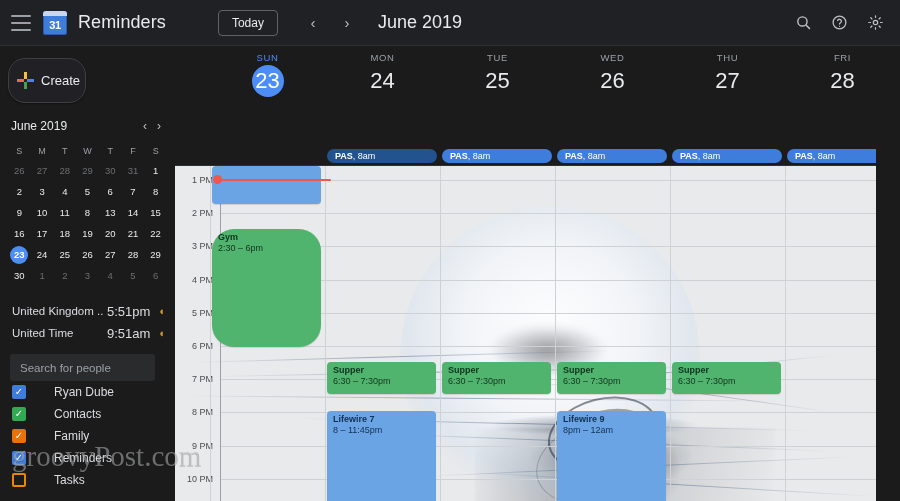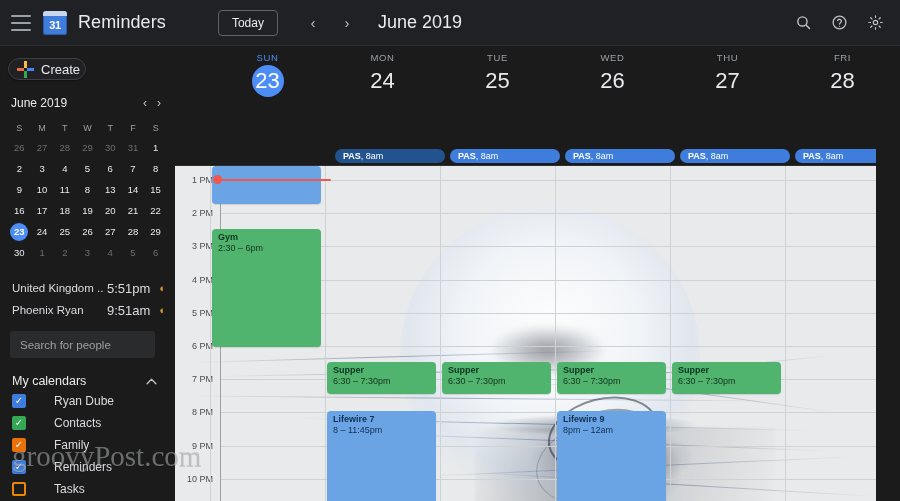--- a/index.html
+++ b/index.html
@@ -67,21 +67,21 @@
     width: 26px; height: 26px; display: flex; align-items: center; justify-content: center;
     cursor: pointer; color: #bdc1c6;
   }
 
   
   #sidebar {
     position: absolute; left: 0; top: 46px; width: 175px; height: 455px;
     background: #1b1b1b; overflow: hidden;
   }
   #create-btn {
-    margin: 12px 0 0 8px; width: 78px; height: 22px;
+    margin: 12px 0 0 8px; width: 78px; height: 45px;
     border: 1px solid #3c4043; border-radius: 17px;
     background: #212125;
     display: flex; align-items: center; cursor: pointer;
     box-shadow: 0 1px 2px rgba(0,0,0,.4);
   }
   .plus-icon { position: relative; width: 17px; height: 17px; margin-left: 8px; flex: none; }
   .plus-icon i { position: absolute; display: block; }
   .plus-icon .pl-l { left: 0;  top: 7px;  width: 7px; height: 3px; background: #ea6c44; }
   .plus-icon .pl-r { right: 0; top: 7px;  width: 7px; height: 3px; background: #4285f4; }
   .plus-icon .pl-t { left: 7px; top: 0;   width: 3px; height: 7px; background: #f9bd3d; }
@@ -163,21 +163,21 @@
     width: 32px; height: 32px; display: flex; align-items: center; justify-content: center;
   }
   .dh-num.today { background: #4c8df6; color: #fff; border-radius: 50%; font-weight: 400; }
 
   
   #allday { position: absolute; left: 0; top: 103px; width: 725px; height: 16px; }
   .ad-chip {
     position: absolute; top: 0; height: 14px; border-radius: 7px;
     background: #3f7ddc; color: #ffffff;
     font-size: 9px; line-height: 14px; padding-left: 8px;
-    overflow: hidden; white-space: nowrap; cursor: pointer; margin-left: 8px;
+    overflow: hidden; white-space: nowrap; cursor: pointer;
   }
   .ad-chip.dim { background: #22538f; }
   .ad-chip b { font-weight: bold; }
   #allday-divider { position:absolute; left:0; top:119px; width:725px; height:1px; background:#2e2f31; }
 
   
   #grid {
     position: absolute; left: 0; top: 120px; width: 725px; height: 335px;
     background: #e9eaeb; overflow: hidden;
   }
@@ -457,36 +457,28 @@
         </div>
     </div>
 
     <div id="tzlist">
         <div class="tz-row">
           <div class="tz-name">United Kingdom ...</div>
           <div class="tz-time">5:51pm</div>
           <div class="tz-glyph">◖</div>
         </div>
         <div class="tz-row">
-          <div class="tz-name">Phoenix Ryan</div>
+          <div class="tz-name">United Time</div>
           <div class="tz-time">9:51am</div>
           <div class="tz-glyph">◖</div>
         </div>
       </div>
 
     <input id="people-search" type="text" placeholder="Search for people" style="">
 
-    <div id="mycal-head">
-      <div id="mycal-title">My calendars</div>
-      <div id="mycal-chevron">
-        <svg width="11" height="7" viewBox="0 0 12 8" fill="none" stroke="#bdc1c6" stroke-width="1.6">
-          <path d="M1 6.5 6 1.5l5 5" stroke-linecap="round" stroke-linejoin="round"></path>
-        </svg>
-      </div>
-    </div>
     <div id="cal-list">
         <div class="cal-row">
           <div class="cal-box" style="background: rgb(63, 125, 220);">✓</div>
           <div class="cal-name">Ryan Dube</div>
         </div>
         <div class="cal-row">
           <div class="cal-box" style="background: rgb(52, 168, 83);">✓</div>
           <div class="cal-name">Contacts</div>
         </div>
         <div class="cal-row">
@@ -587,21 +579,21 @@
           <div class="vline" style="left: 380px;"></div>
           <div class="vline" style="left: 495px;"></div>
           <div class="vline" style="left: 610px;"></div>
         </div>
       <div id="gutterline"></div>
       <div id="events">
           <div class="ev blue" style="left: 37px; width: 109px; top: 0px; height: 38px;">
             <div class="t1"></div>
             <div class="t2"></div>
           </div>
-          <div class="ev green" style="left: 37px; width: 109px; top: 63px; height: 118px;">
+          <div class="ev green" style="left: 37px; width: 109px; top: 63px; height: 118px; border-radius: 22px;">
             <div class="t1">Gym</div>
             <div class="t2">2:30 – 6pm</div>
           </div>
           <div class="ev green" style="left: 152px; width: 109px; top: 196px; height: 32px;">
             <div class="t1">Supper</div>
             <div class="t2">6:30 – 7:30pm</div>
           </div>
           <div class="ev green" style="left: 267px; width: 109px; top: 196px; height: 32px;">
             <div class="t1">Supper</div>
             <div class="t2">6:30 – 7:30pm</div>

